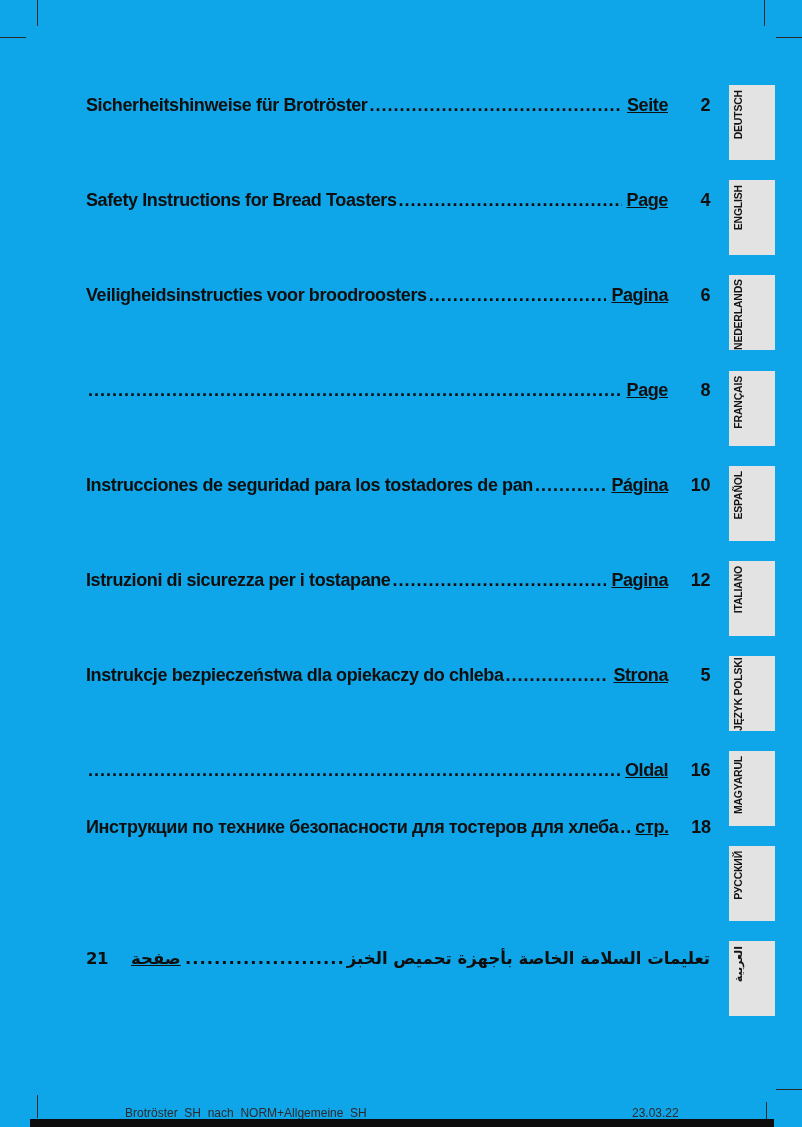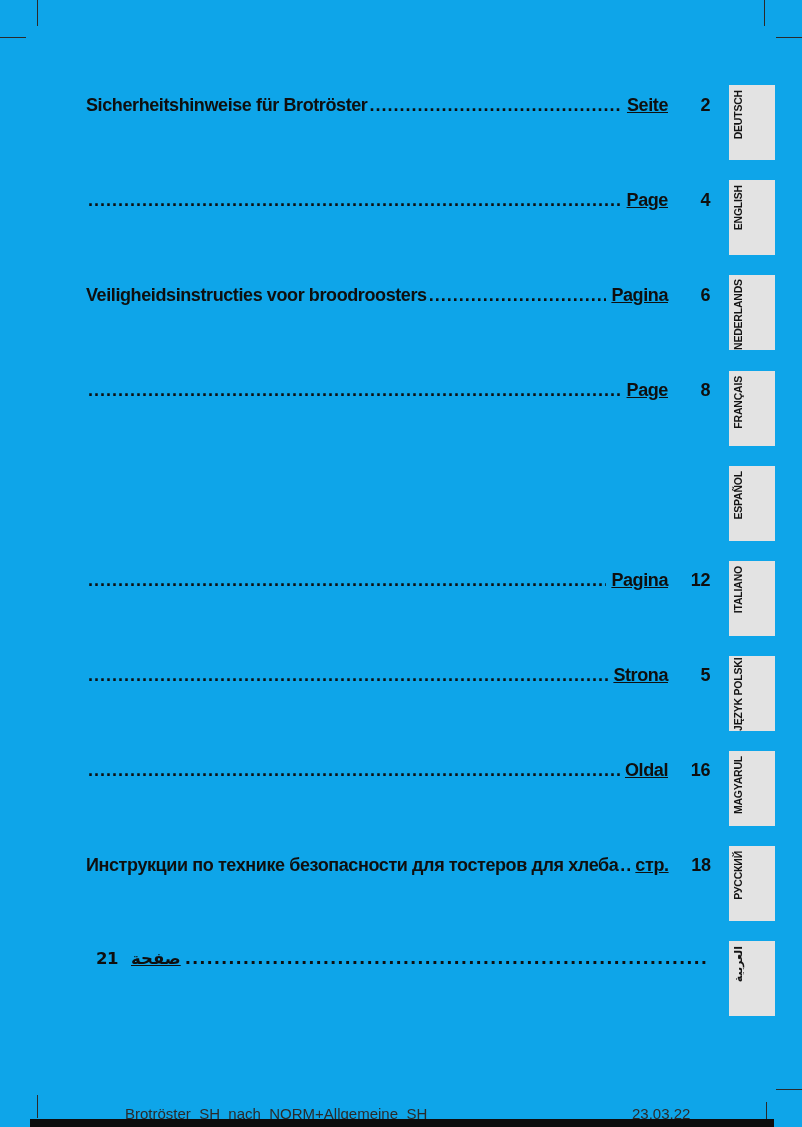--- a/index.html
+++ b/index.html
@@ -33,21 +33,21 @@
     letter-spacing:1px;
   }
   .row .plabel { flex:0 0 auto; margin-left:3px;text-decoration:underline; }
   .row .num { flex:0 0 auto; width:42px; text-align:right; }
 
   .row.rtl {
     direction:rtl;
     font-family:"DejaVu Sans","Liberation Sans",sans-serif;
     font-size:16.5px;
   }
-  .row.rtl .num { text-align:center; direction:ltr; }
+  .row.rtl .num { text-align:left; direction:ltr; }
 
   
   .tab {
     position:absolute; left:729px;
     width:46px; height:75px;
     background:#e3e3e3;
   }
   .tab-label {
     position:absolute; left:0; top:75px;
     width:75px; height:46px;
@@ -56,21 +56,21 @@
     font-weight:bold; font-size:10.5px; line-height:13px;
     letter-spacing:-0.2px; color:#141414;
     text-align:right; white-space:nowrap;
     font-family:"Liberation Sans","DejaVu Sans",sans-serif;
   }
   .tab-label.ar { font-family:"DejaVu Sans",sans-serif; font-size:11px; }
 
   
   .footer-text {
     position:absolute;
-    font-size:15px; line-height:11px; color:#2b2b2b;
+    font-size:12px; line-height:11px; color:#2b2b2b;
     letter-spacing:0;
   }
   .bottom-bar {
     position:absolute;
     left:30px; top:1119px; width:744px; height:8px;
     background:#0d0d0d;
   }
 </style>
 </head>
 <body>
@@ -86,65 +86,75 @@
   <div class="cropmark" style="left:37px; top:1095px; width:1px; height:23px;"></div>
 
   <div class="row" style="top:94px">
     <span class="title">Sicherheitshinweise für Brotröster</span>
       <span class="dots"></span>
       <span class="plabel">Seite</span>
       <span class="num">2</span>
   </div>
 
   <div class="row" style="top:189px">
+    <span class="title">Safety Instructions for Bread Toasters</span>
       <span class="dots"></span>
       <span class="plabel">Page</span>
       <span class="num">4</span>
   </div>
 
   <div class="row" style="top:284px">
     <span class="title">Veiligheidsinstructies voor broodroosters</span>
       <span class="dots"></span>
       <span class="plabel">Pagina</span>
       <span class="num">6</span>
   </div>
 
   <div class="row" style="top:379px">
       <span class="dots"></span>
       <span class="plabel">Page</span>
       <span class="num">8</span>
   </div>
 
+  <div class="row" style="top:474px">
+    <span class="title">Instrucciones de seguridad para los tostadores de pan</span>
+      <span class="dots"></span>
+      <span class="plabel">Página</span>
+      <span class="num">10</span>
+  </div>
 
   <div class="row" style="top:569px">
+    <span class="title">Istruzioni di sicurezza per i tostapane</span>
       <span class="dots"></span>
       <span class="plabel">Pagina</span>
       <span class="num">12</span>
   </div>
 
   <div class="row" style="top:664px">
+    <span class="title">Instrukcje bezpieczeństwa dla opiekaczy do chleba</span>
       <span class="dots"></span>
       <span class="plabel">Strona</span>
       <span class="num">5</span>
   </div>
 
   <div class="row" style="top:759px">
       <span class="dots"></span>
       <span class="plabel">Oldal</span>
       <span class="num">16</span>
   </div>
 
-  <div class="row" style="top:854px">
+  <div class="row" style="top:816px">
     <span class="title">Инструкции по технике безопасности для тостеров для хлеба</span>
       <span class="dots"></span>
       <span class="plabel">стр.</span>
       <span class="num">18</span>
   </div>
 
   <div class="row rtl" style="top:948px">
+    <span class="title">تعليمات السلامة الخاصة بأجهزة تحميص الخبز</span>
       <span class="dots"></span>
       <span class="plabel">صفحة</span>
       <span class="num">21</span>
   </div>
 
   <div class="tab" style="top:85px">
     <span class="tab-label">DEUTSCH</span>
   </div>
   <div class="tab" style="top:180px">
     <span class="tab-label">ENGLISH</span>

